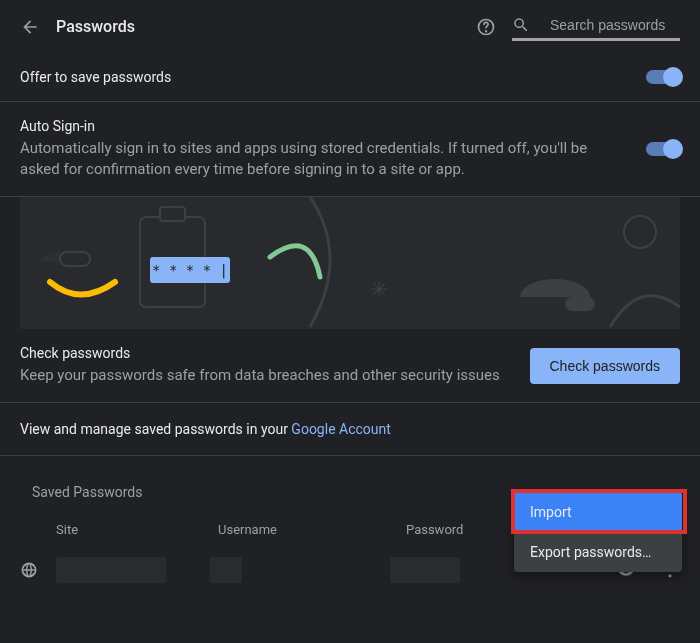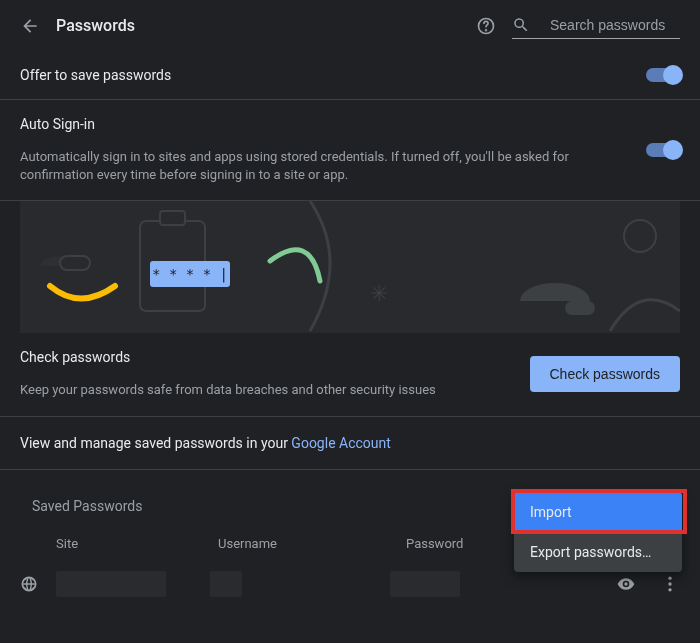--- a/index.html
+++ b/index.html
@@ -38,21 +38,21 @@
     .help-icon {
       width: 20px;
       height: 20px;
       color: #9aa0a6;
       cursor: pointer;
     }
     .search-wrap {
       display: flex;
       align-items: center;
       gap: 20px;
-      border-bottom: 1px solid #a3a3a3;
+      border-bottom: 3px solid #a3a3a3;
       padding: 4px 0;
       min-width: 160px;
     }
     .search-icon { width: 18px; height: 18px; color: #9aa0a6; }
     .search-input {
       background: transparent;
       border: none;
       outline: none;
       color: #e8eaed;
       font-size: 14px;
@@ -62,21 +62,21 @@
 
     .section {
       padding: 16px 20px;
       border-bottom: 1px solid #3c4043;
       display: flex;
       align-items: center;
       gap: 23px;
     }
     .section .text { flex: 1; }
     .section-title { font-size: 14px; color: #e8eaed; }
-    .section-sub { font-size: 13px; color: #9aa0a6; margin-top: 16px; line-height: 1.4; }
+    .section-sub { font-size: 15px; color: #9aa0a6; margin-top: 4px; line-height: 1.4; }
 
     .toggle {
       width: 34px;
       height: 14px;
       background: #5a7db8;
       border-radius: 7px;
       position: relative;
       cursor: pointer;
     }
     .toggle::after {

